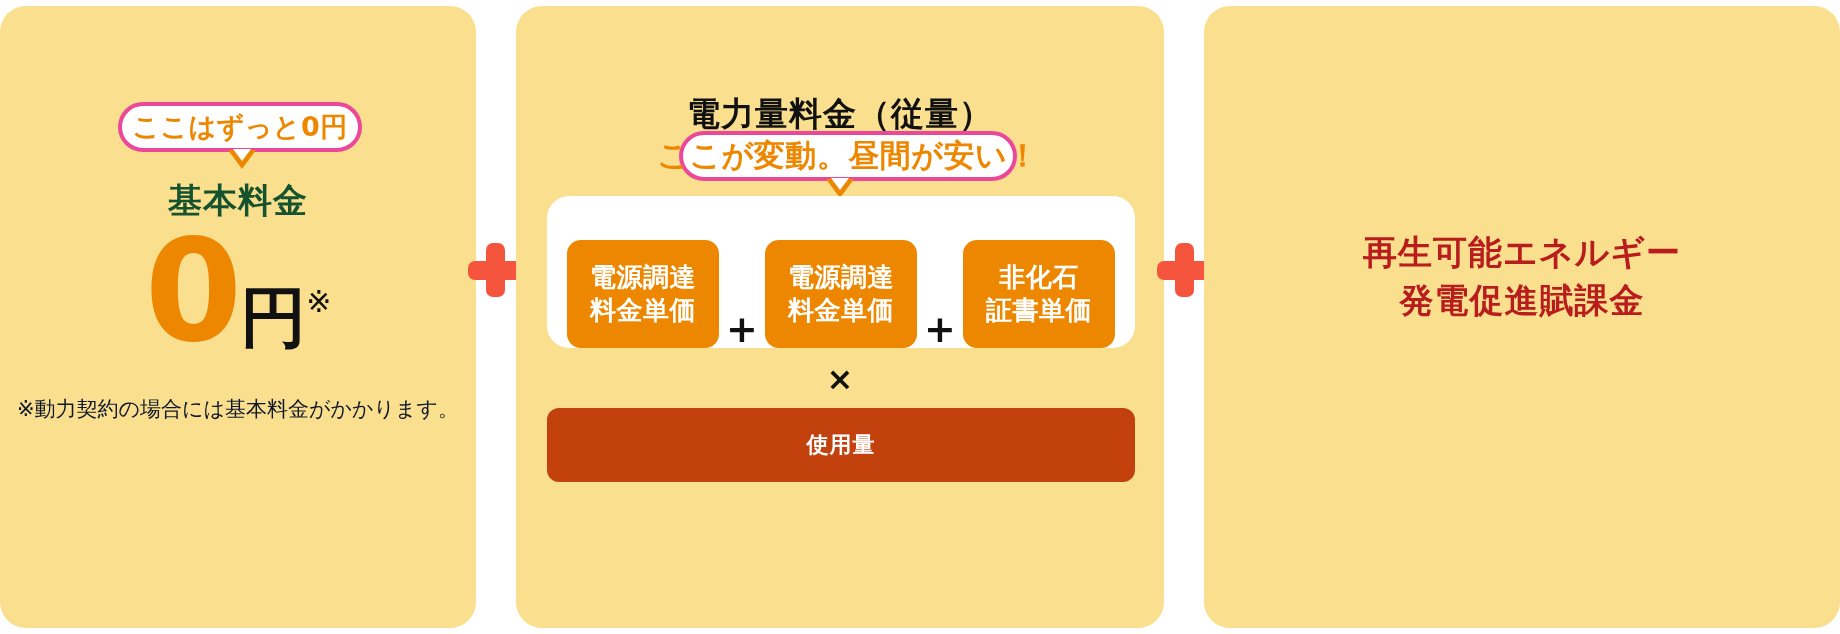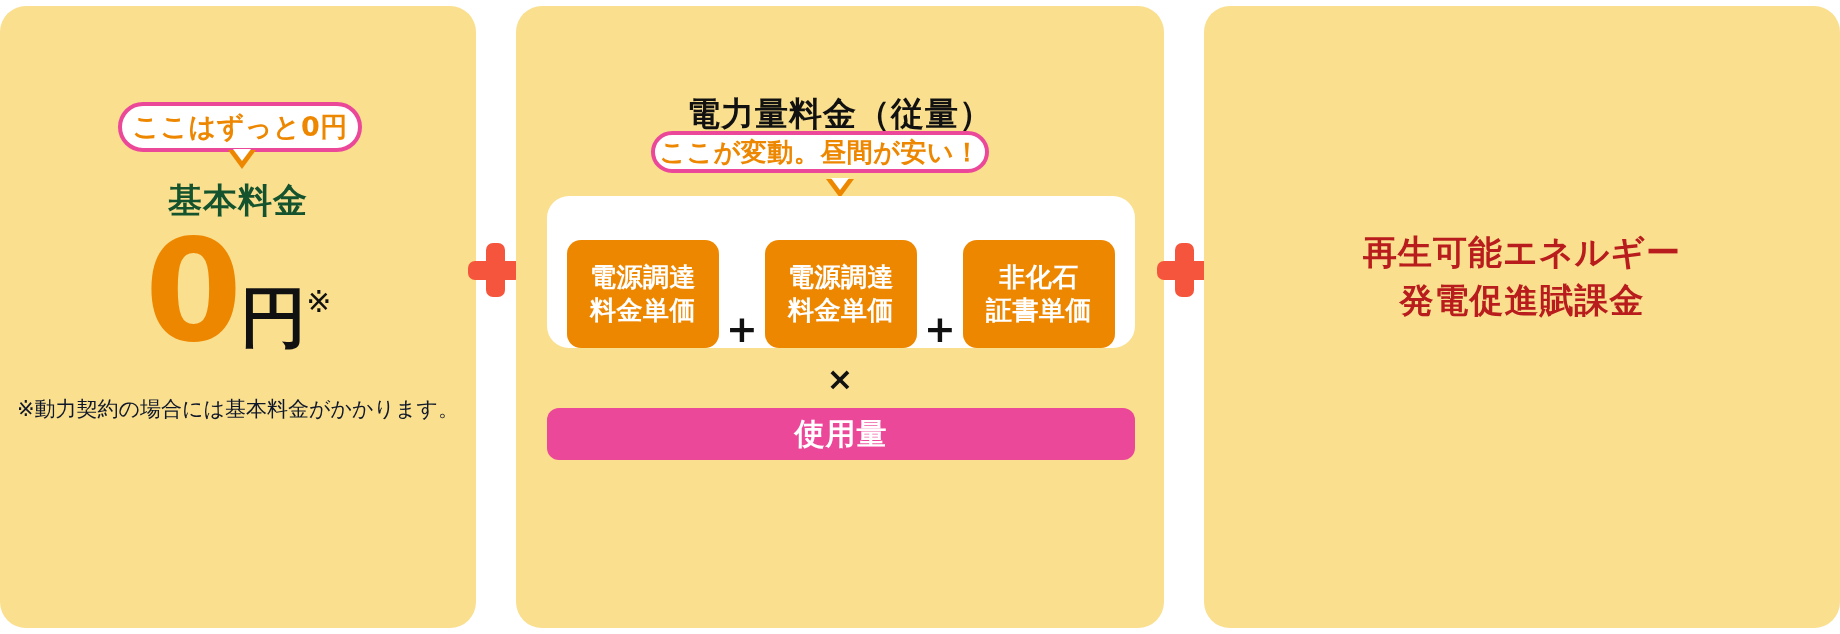--- a/index.html
+++ b/index.html
@@ -79,22 +79,22 @@
   }
 
   #bubble-zeroyen {
     left: 118px; top: 102px; width: 244px; height: 50px;
     font-size: 27px;
   }
   #bubble-zeroyen-tail      { left: 228px; top: 150px; }
   #bubble-zeroyen-tail-fill { left: 233px; top: 149px; }
 
   #bubble-variable {
-    left: 651px; top: 131px; width: 338px; height: 42px;
-    font-size: 26px;
+    left: 679px; top: 131px; width: 338px; height: 50px;
+    font-size: 31px;
   }
   #bubble-variable-tail      { left: 826px; top: 179px; }
   #bubble-variable-tail-fill { left: 831px; top: 178px; }
 
   
   #basic-label {
     position: absolute;
     left: 0; top: 178px; width: 476px;
     text-align: center;
     font-size: 34px;
@@ -194,28 +194,28 @@
     left: 516px; top: 360px; width: 648px;
     text-align: center;
     font-size: 32px;
     font-weight: 700;
     color: #111111;
   }
 
   #usage-bar {
     position: absolute;
     left: 547px; top: 408px;
-    width: 588px; height: 52px;
-    background: #ec4899;
+    width: 588px; height: 74px;
+    background: #c2410c;
     border-radius: 12px;
     display: flex;
     align-items: center;
     justify-content: center;
     color: #ffffff;
-    font-size: 30px;
+    font-size: 22px;
     font-weight: 700;
     letter-spacing: 1px;
     box-sizing: border-box;
   }
 
   
   #levy-label {
     position: absolute;
     left: 1204px; top: 228px; width: 636px;
     text-align: center;

